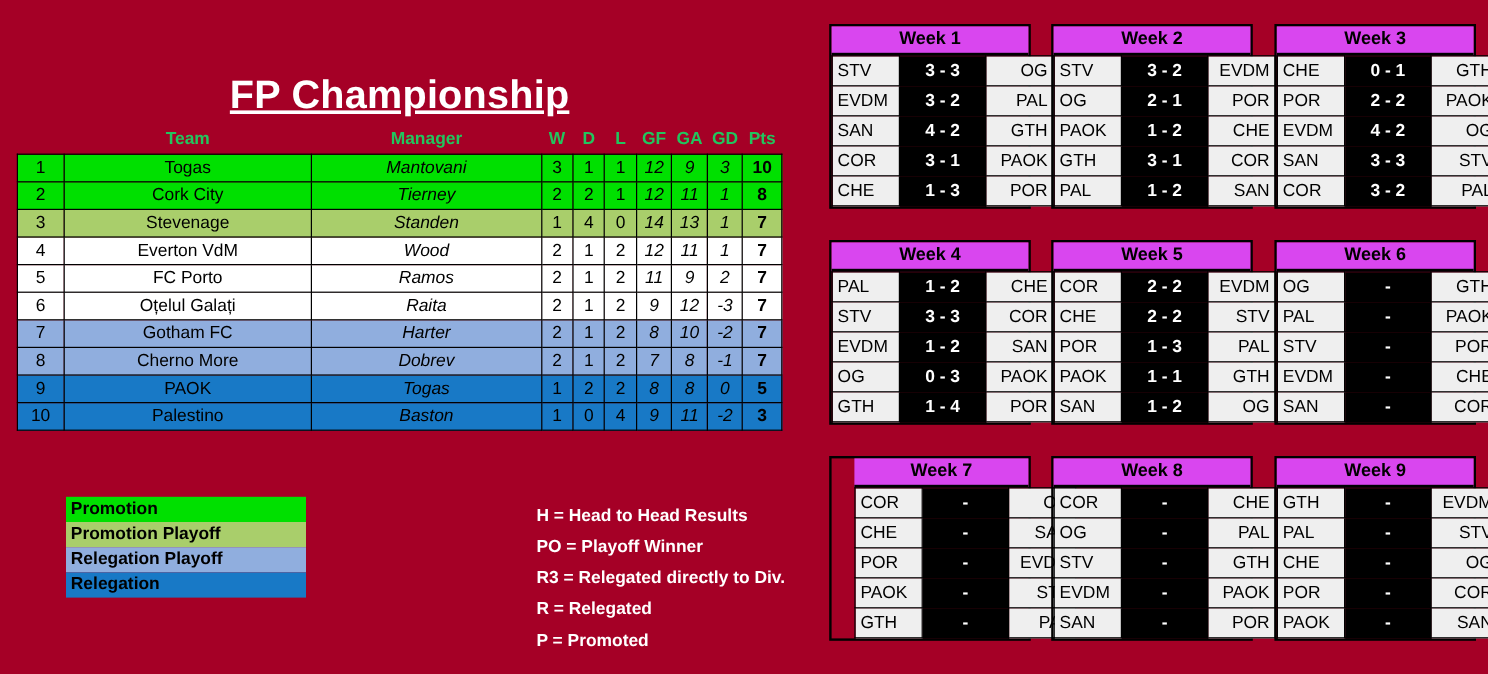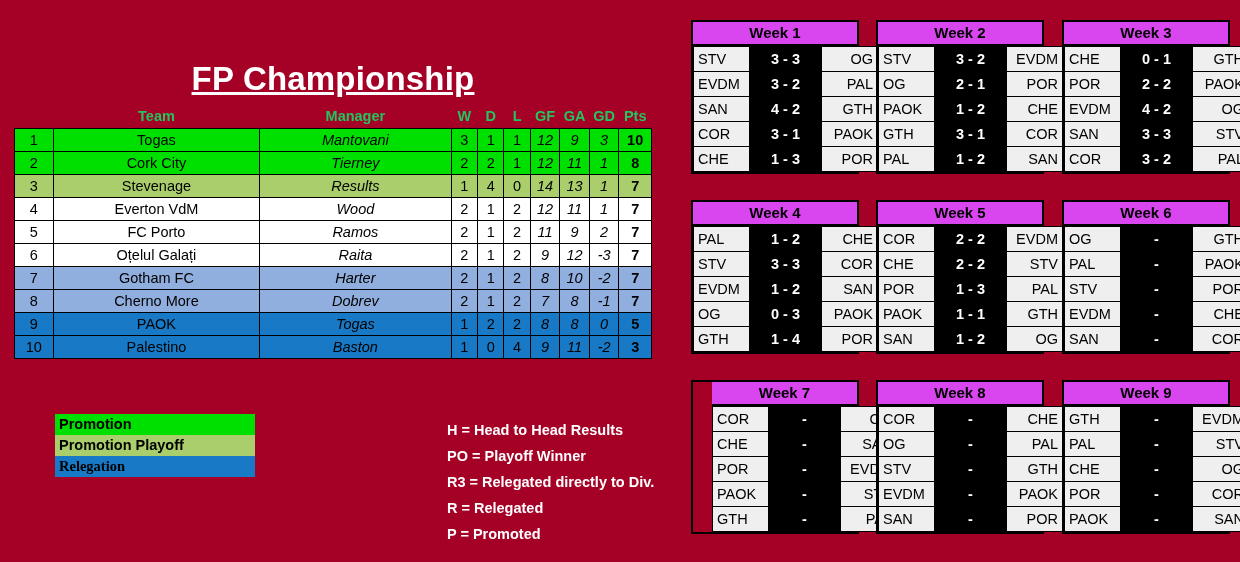--- a/index.html
+++ b/index.html
@@ -90,21 +90,21 @@
     line-height: 21px;
     padding-left: 4px;
     font-size: 14.5px;
     font-weight: bold;
     color: #000000;
     box-sizing: border-box;
   }
   .legend-promotion         { background: #00E000; }
   .legend-promotion-playoff { background: #A9CE6B; }
   .legend-relegation-playoff{ background: #90AEDE; }
-  .legend-relegation        { background: #1879C6; font-family: Liberation Serif, serif; }
+  .legend-relegation        { background: #1879C6; }
 
   
   #key {
     position: absolute;
     left: 447px;
     top: 417px;
   }
   .key-line {
     color: #FFFFFF;
     font-size: 14.5px;
@@ -220,21 +220,21 @@
           <td class="cell-d">2</td>
           <td class="cell-l">1</td>
           <td class="cell-gf">12</td>
           <td class="cell-ga">11</td>
           <td class="cell-gd">1</td>
           <td class="cell-pts">8</td>
         </tr>
         <tr class="zone-promotion-playoff">
           <td class="cell-rank">3</td>
           <td class="cell-team">Stevenage</td>
-          <td class="cell-mgr">Results</td>
+          <td class="cell-mgr">Standen</td>
           <td class="cell-w">1</td>
           <td class="cell-d">4</td>
           <td class="cell-l">0</td>
           <td class="cell-gf">14</td>
           <td class="cell-ga">13</td>
           <td class="cell-gd">1</td>
           <td class="cell-pts">7</td>
         </tr>
         <tr class="zone-none">
           <td class="cell-rank">4</td>
@@ -320,20 +320,21 @@
           <td class="cell-gd">-2</td>
           <td class="cell-pts">3</td>
         </tr>
       </tbody>
   </table>
 </div>
 
 <div id="legend">
     <div class="legend-item legend-promotion" style="background: rgb(0, 224, 0);">Promotion</div>
     <div class="legend-item legend-promotion-playoff" style="background: rgb(169, 206, 107);">Promotion Playoff</div>
+    <div class="legend-item legend-relegation-playoff" style="background: rgb(144, 174, 222);">Relegation Playoff</div>
     <div class="legend-item legend-relegation" style="background: rgb(24, 121, 198);">Relegation</div>
   </div>
 
 <div id="key">
     <div class="key-line">H = Head to Head Results</div>
     <div class="key-line">PO = Playoff Winner</div>
     <div class="key-line">R3 = Relegated directly to Div.</div>
     <div class="key-line">R = Relegated</div>
     <div class="key-line">P = Promoted</div>
   </div>

